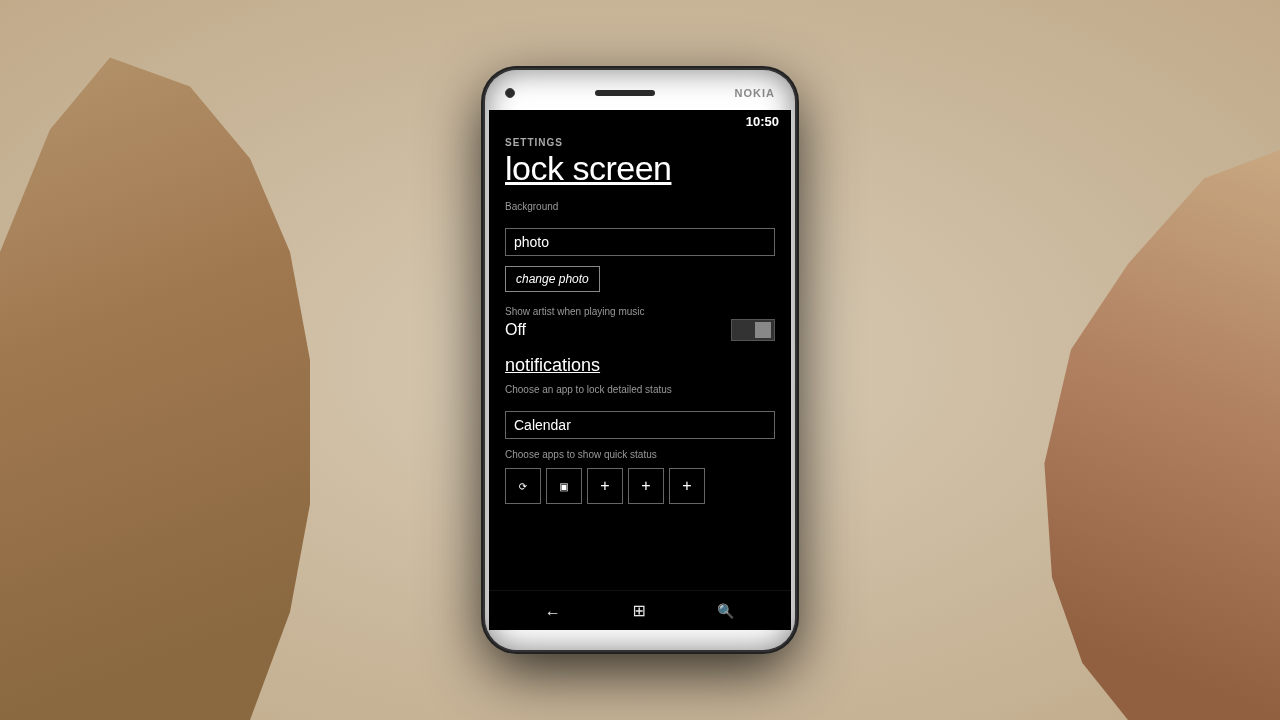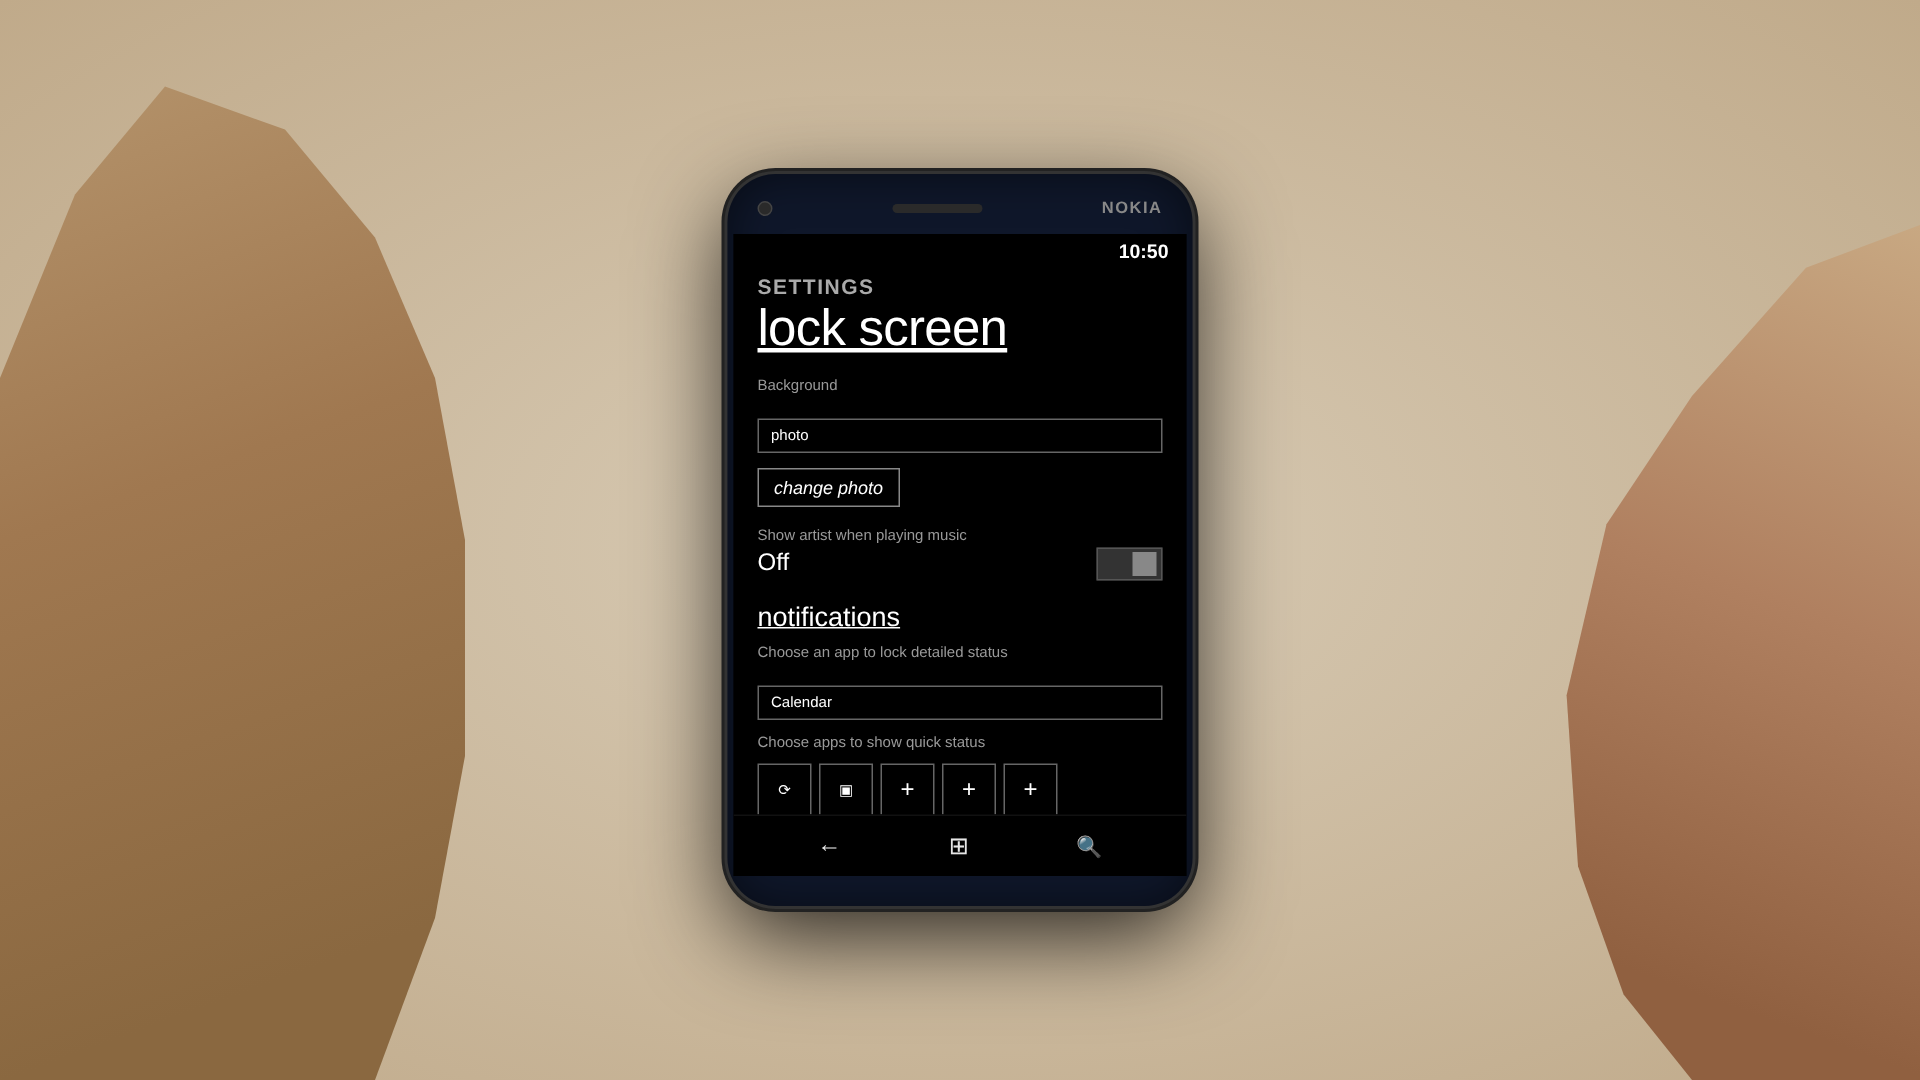--- a/index.html
+++ b/index.html
@@ -39,22 +39,22 @@
           rgba(180,165,140,0.05) 20px,
           rgba(180,165,140,0.05) 21px
         );
       pointer-events: none;
     }
 
     
     .phone {
       position: relative;
       width: 310px;
-      height: 488px;
-      background: #0f172a;
+      height: 580px;
+      background: #ffffff;
       border-radius: 32px;
       box-shadow:
         0 0 0 2px #333,
         0 0 0 4px #222,
         0 20px 60px rgba(0,0,0,0.8),
         inset 0 0 30px rgba(0,0,0,0.5);
       z-index: 10;
       display: flex;
       flex-direction: column;
     }
@@ -118,21 +118,21 @@
     
     .screen-content {
       flex: 1;
       background: #000;
       padding: 6px 16px 0;
       overflow: hidden;
     }
 
     .settings-label {
       color: #aaa;
-      font-size: 14px;
+      font-size: 10px;
       font-weight: 600;
       letter-spacing: 1px;
       text-transform: uppercase;
       margin-bottom: 2px;
     }
 
     .page-title {
       color: #fff;
       font-size: 34px;
       font-weight: 200;
@@ -145,21 +145,21 @@
     .section-label {
       color: #999;
       font-size: 10px;
       margin-bottom: 4px;
     }
 
     .dropdown-box {
       border: 1.5px solid #666;
       padding: 5px 8px;
       color: #fff;
-      font-size: 10px;
+      font-size: 14px;
       margin-bottom: 10px;
       background: transparent;
       width: 100%;
       margin-top: 16px;
     }
 
     .change-photo-btn {
       border: 1.5px solid #888;
       padding: 5px 10px;
       color: #fff;

